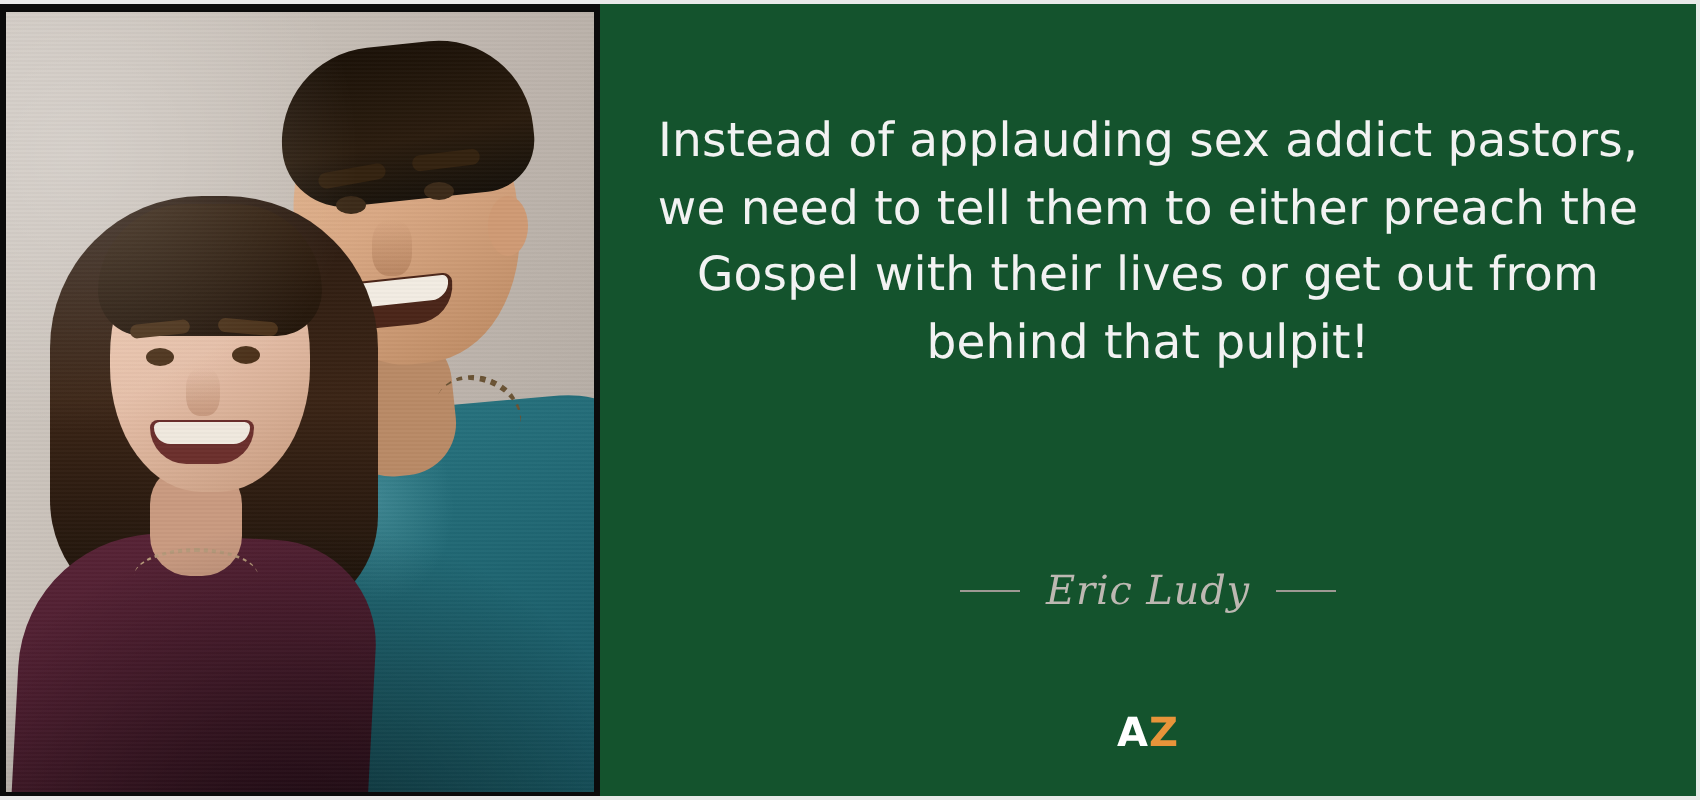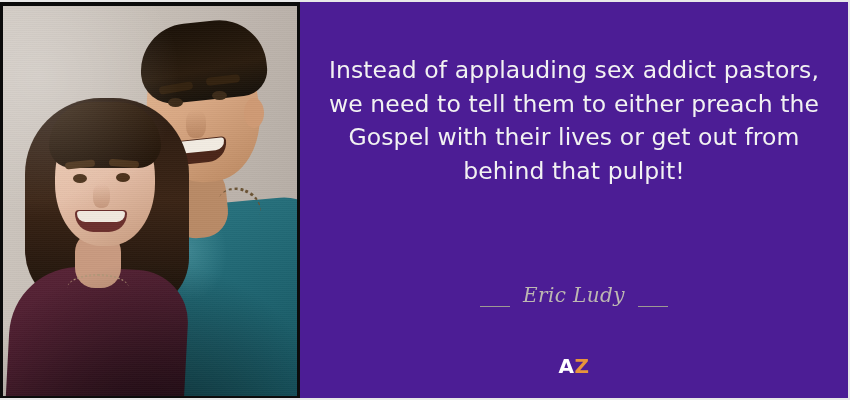--- a/index.html
+++ b/index.html
@@ -4,21 +4,21 @@
 <style>
   html, body {
     margin: 0;
     padding: 0;
     background: #000;
   }
   #quote-card {
     position: relative;
     width: 850px;
     height: 400px;
-    background: #4c1d95;
+    background: #14532d;
     overflow: hidden;
     font-family: "DejaVu Sans", sans-serif;
     box-sizing: border-box;
     border-top: 2px solid #e9e9e9;
     border-right: 2px solid #e9e9e9;
     border-bottom: 2px solid #e9e9e9;
   }
 
   
   #photo-panel {
@@ -254,21 +254,21 @@
     line-height: 33.5px;
     font-weight: 400;
     letter-spacing: 0.1px;
   }
   #attribution {
     position: absolute;
     left: 0;
     top: 281px;
     width: 548px;
     display: flex;
-    align-items: flex-end;
+    align-items: center;
     justify-content: center;
     gap: 13px;
   }
   .attr-dash {
     display: block;
     width: 30px;
     height: 1px;
     background: #9d9993;
   }
   #author-name {

